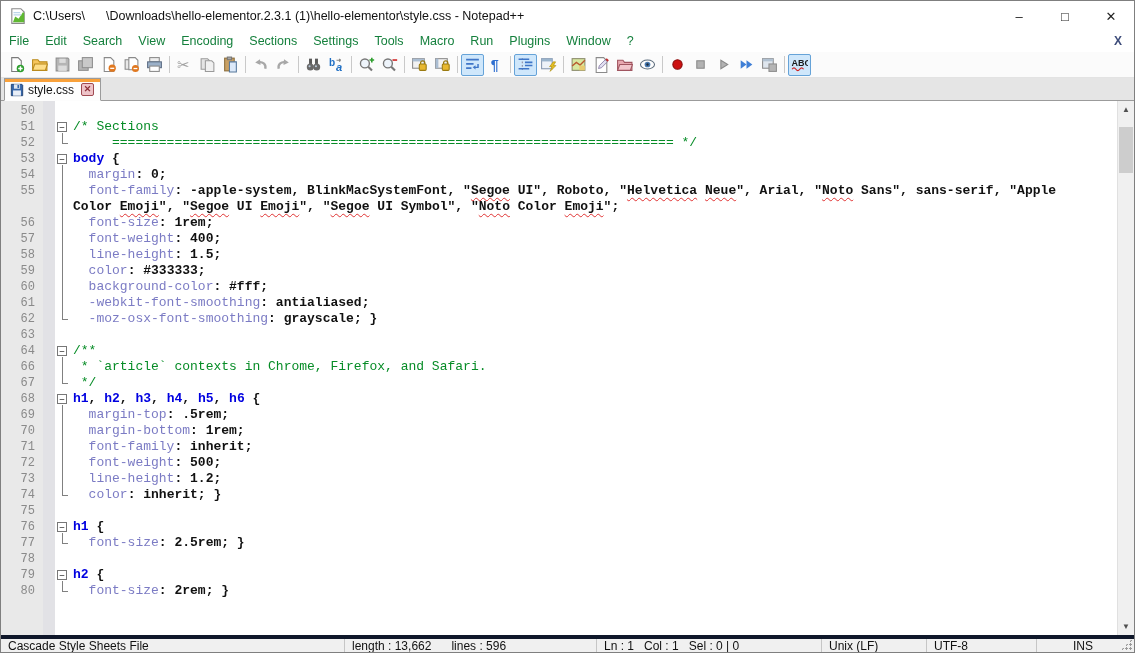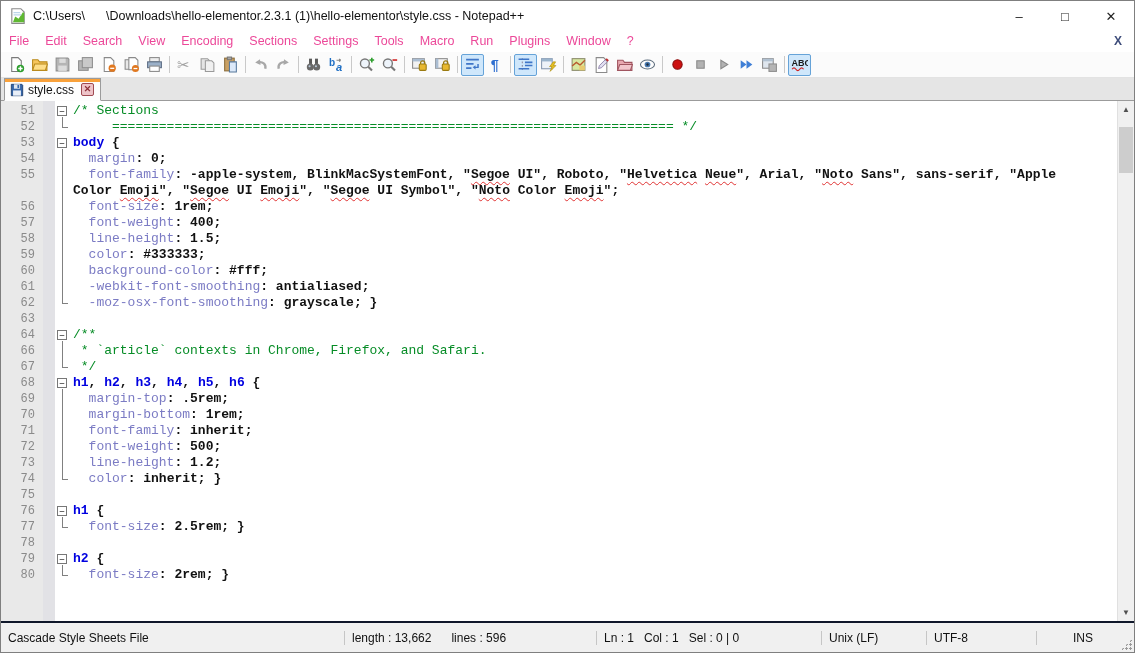--- a/index.html
+++ b/index.html
@@ -12,21 +12,21 @@
   
   .titlebar { height:30px; flex:none; display:flex; align-items:center; background:#fff; padding-left:8px; }
   .app-icon { width:18px; height:18px; flex:none; margin-right:6px; }
   .title-text { font-size:12.5px; color:#111; white-space:pre; }
   .win-controls { margin-left:auto; display:flex; height:30px; }
   .win-btn { width:46px; height:30px; display:flex; align-items:center; justify-content:center;
              font-size:13px; color:#222; cursor:default; }
 
   
   .menubar { height:21px; flex:none; display:flex; align-items:stretch; background:#fff; font-size:12.5px; }
-  .menu-item { padding:3px 8px; color:#ec4899; }
+  .menu-item { padding:3px 8px; color:#15803d; }
   .menu-close { margin-left:auto; padding:3px 12px 3px 8px; color:#3d4c7a; font-weight:bold; font-size:12px; }
 
   
   .toolbar { height:26px; flex:none; display:flex; align-items:center; padding-left:4px; background:#fbfbfb;
              border-bottom:1px solid #e3e3e3; }
   .tb-btn { width:23px; height:22px; display:flex; align-items:center; justify-content:center;
             border:1px solid transparent; border-radius:2px; flex:none; }
   .tb-btn svg { width:17px; height:17px; display:block; }
   .tb-btn.active { background:#cfe7fb; border-color:#66a3d8; }
   .tb-sep { width:1px; height:17px; background:#c9c9c9; margin:0 3px; flex:none; }
@@ -68,22 +68,22 @@
   .tok-sq  { color:#111; font-weight:bold; text-decoration:underline wavy #e03333 1px; text-underline-offset:2.5px; }
 
   
   .vscroll { position:absolute; top:0; bottom:0; right:0; width:17px; background:#f0f0f0; border-left:1px solid #e0e0e0; }
   .sb-arrow { position:absolute; left:0; right:0; height:17px; display:flex; align-items:center; justify-content:center;
               font-size:8px; color:#505050; background:#f0f0f0; }
   .sb-arrow.up { top:0; } .sb-arrow.down { bottom:0; }
   .sb-thumb { position:absolute; left:1px; right:1px; top:26px; height:46px; background:#cdcdcd; }
 
   
-  .statusbar { height:31px; flex:none; background:#f0f0f0; border-top:2px solid #0f172a; display:flex;
-               align-items:center; font-size:12px; color:#111; position:relative; }
+  .statusbar { height:17px; flex:none; background:#f0f0f0; border-top:4px solid #0f172a; display:flex;
+               align-items:flex-start; font-size:12px; color:#111; position:relative; }
   .sb-sec { display:flex; align-items:center; padding-left:7px; white-space:pre; overflow:hidden; }
   .sb-sec + .sb-sec { border-left:1px solid #c6c6c6; }
   .sec1 { flex:1; } .sec2 { width:252px; flex:none; } .sec3 { width:225px; flex:none; }
   .sec4 { width:105px; flex:none; } .sec5 { width:110px; flex:none; } .sec6 { width:98px; flex:none;padding-left:36px; }
   .sec2 .gap { margin-left:20px; }
   .resize-grip { position:absolute; right:2px; bottom:2px; width:11px; height:11px;
                  background:radial-gradient(circle at 1.5px 1.5px,#9a9a9a 1px,transparent 1.3px);
                  background-size:4px 4px; clip-path:polygon(100% 0,100% 100%,0 100%); }
 </style>
 </head>
@@ -359,20 +359,26 @@
           </svg>
       </span>
       <span>style.css</span>
       <span class="tab-close">✕</span>
     </div>
   </div>
 
   <div class="editor">
     <div class="code" id="code">
         <div class="row">
+          <span class="row-num">50</span>
+          <span class="row-bm"></span>
+          <span class="row-fold "></span>
+          <span class="row-text"></span>
+        </div>
+        <div class="row">
           <span class="row-num">51</span>
           <span class="row-bm"></span>
           <span class="row-fold fold-s">
             <span class="fold-box">−</span>
           </span>
           <span class="row-text"><span class="tok-c">/* Sections</span></span>
         </div>
         <div class="row">
           <span class="row-num">52</span>
           <span class="row-bm"></span>

